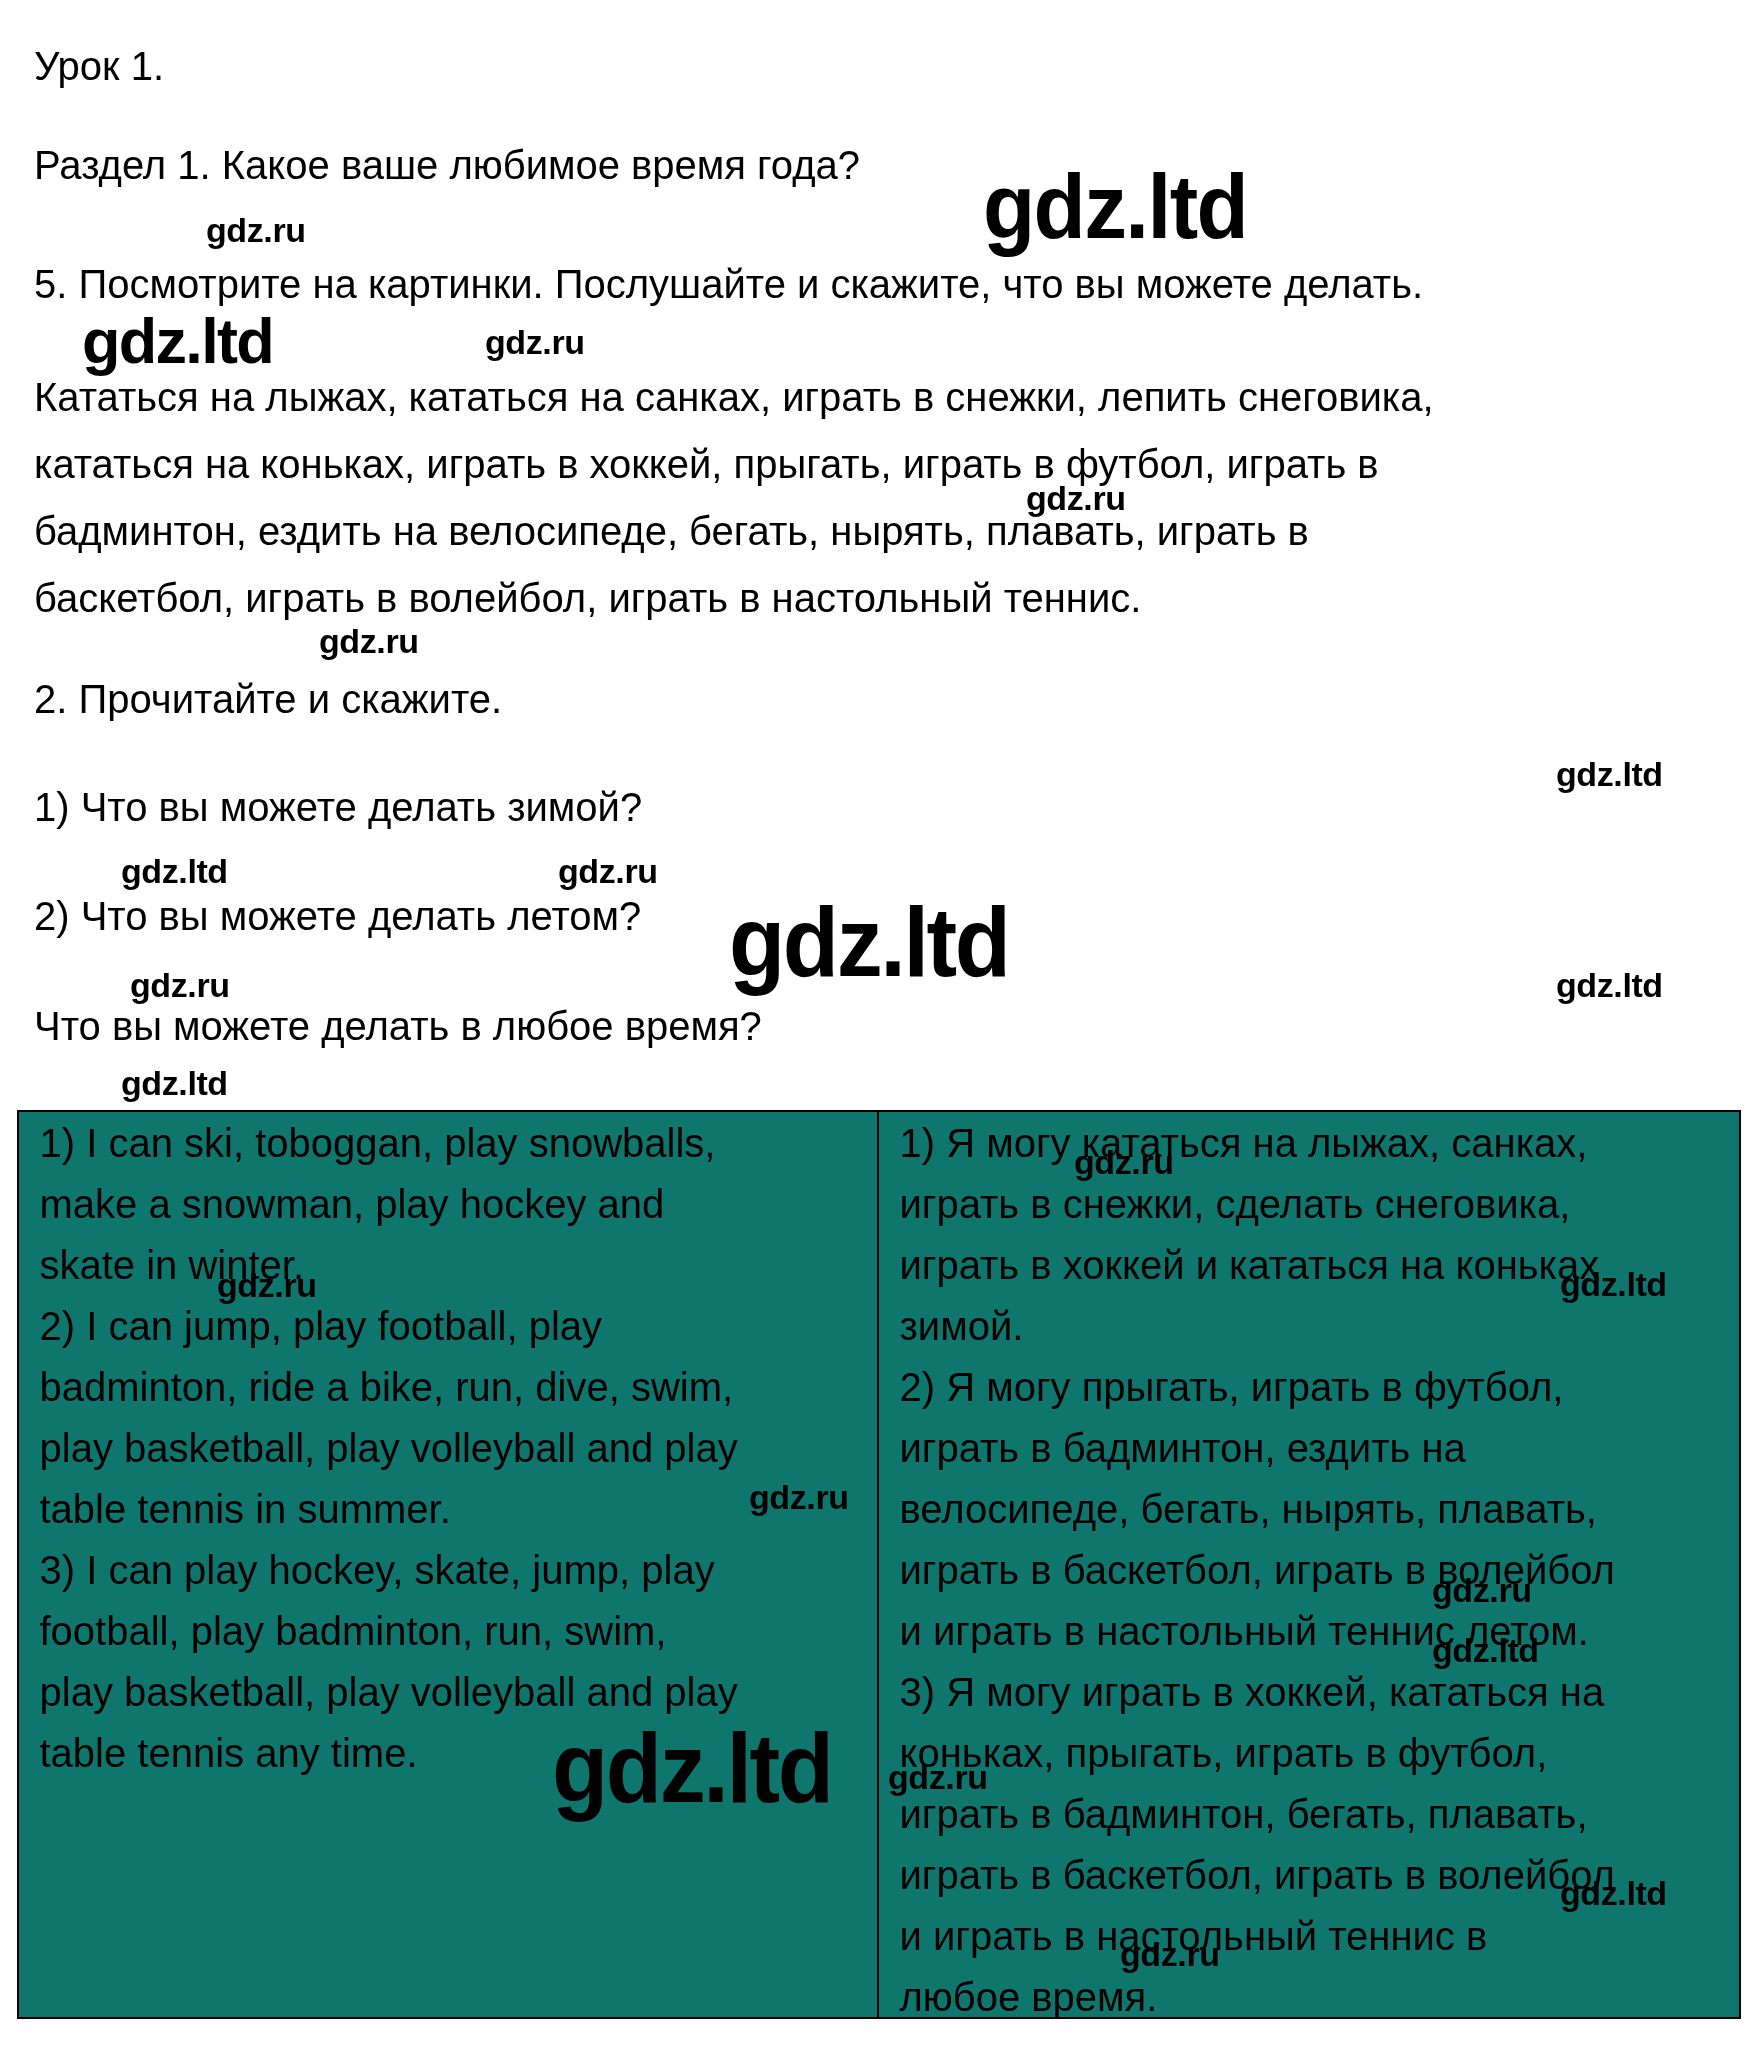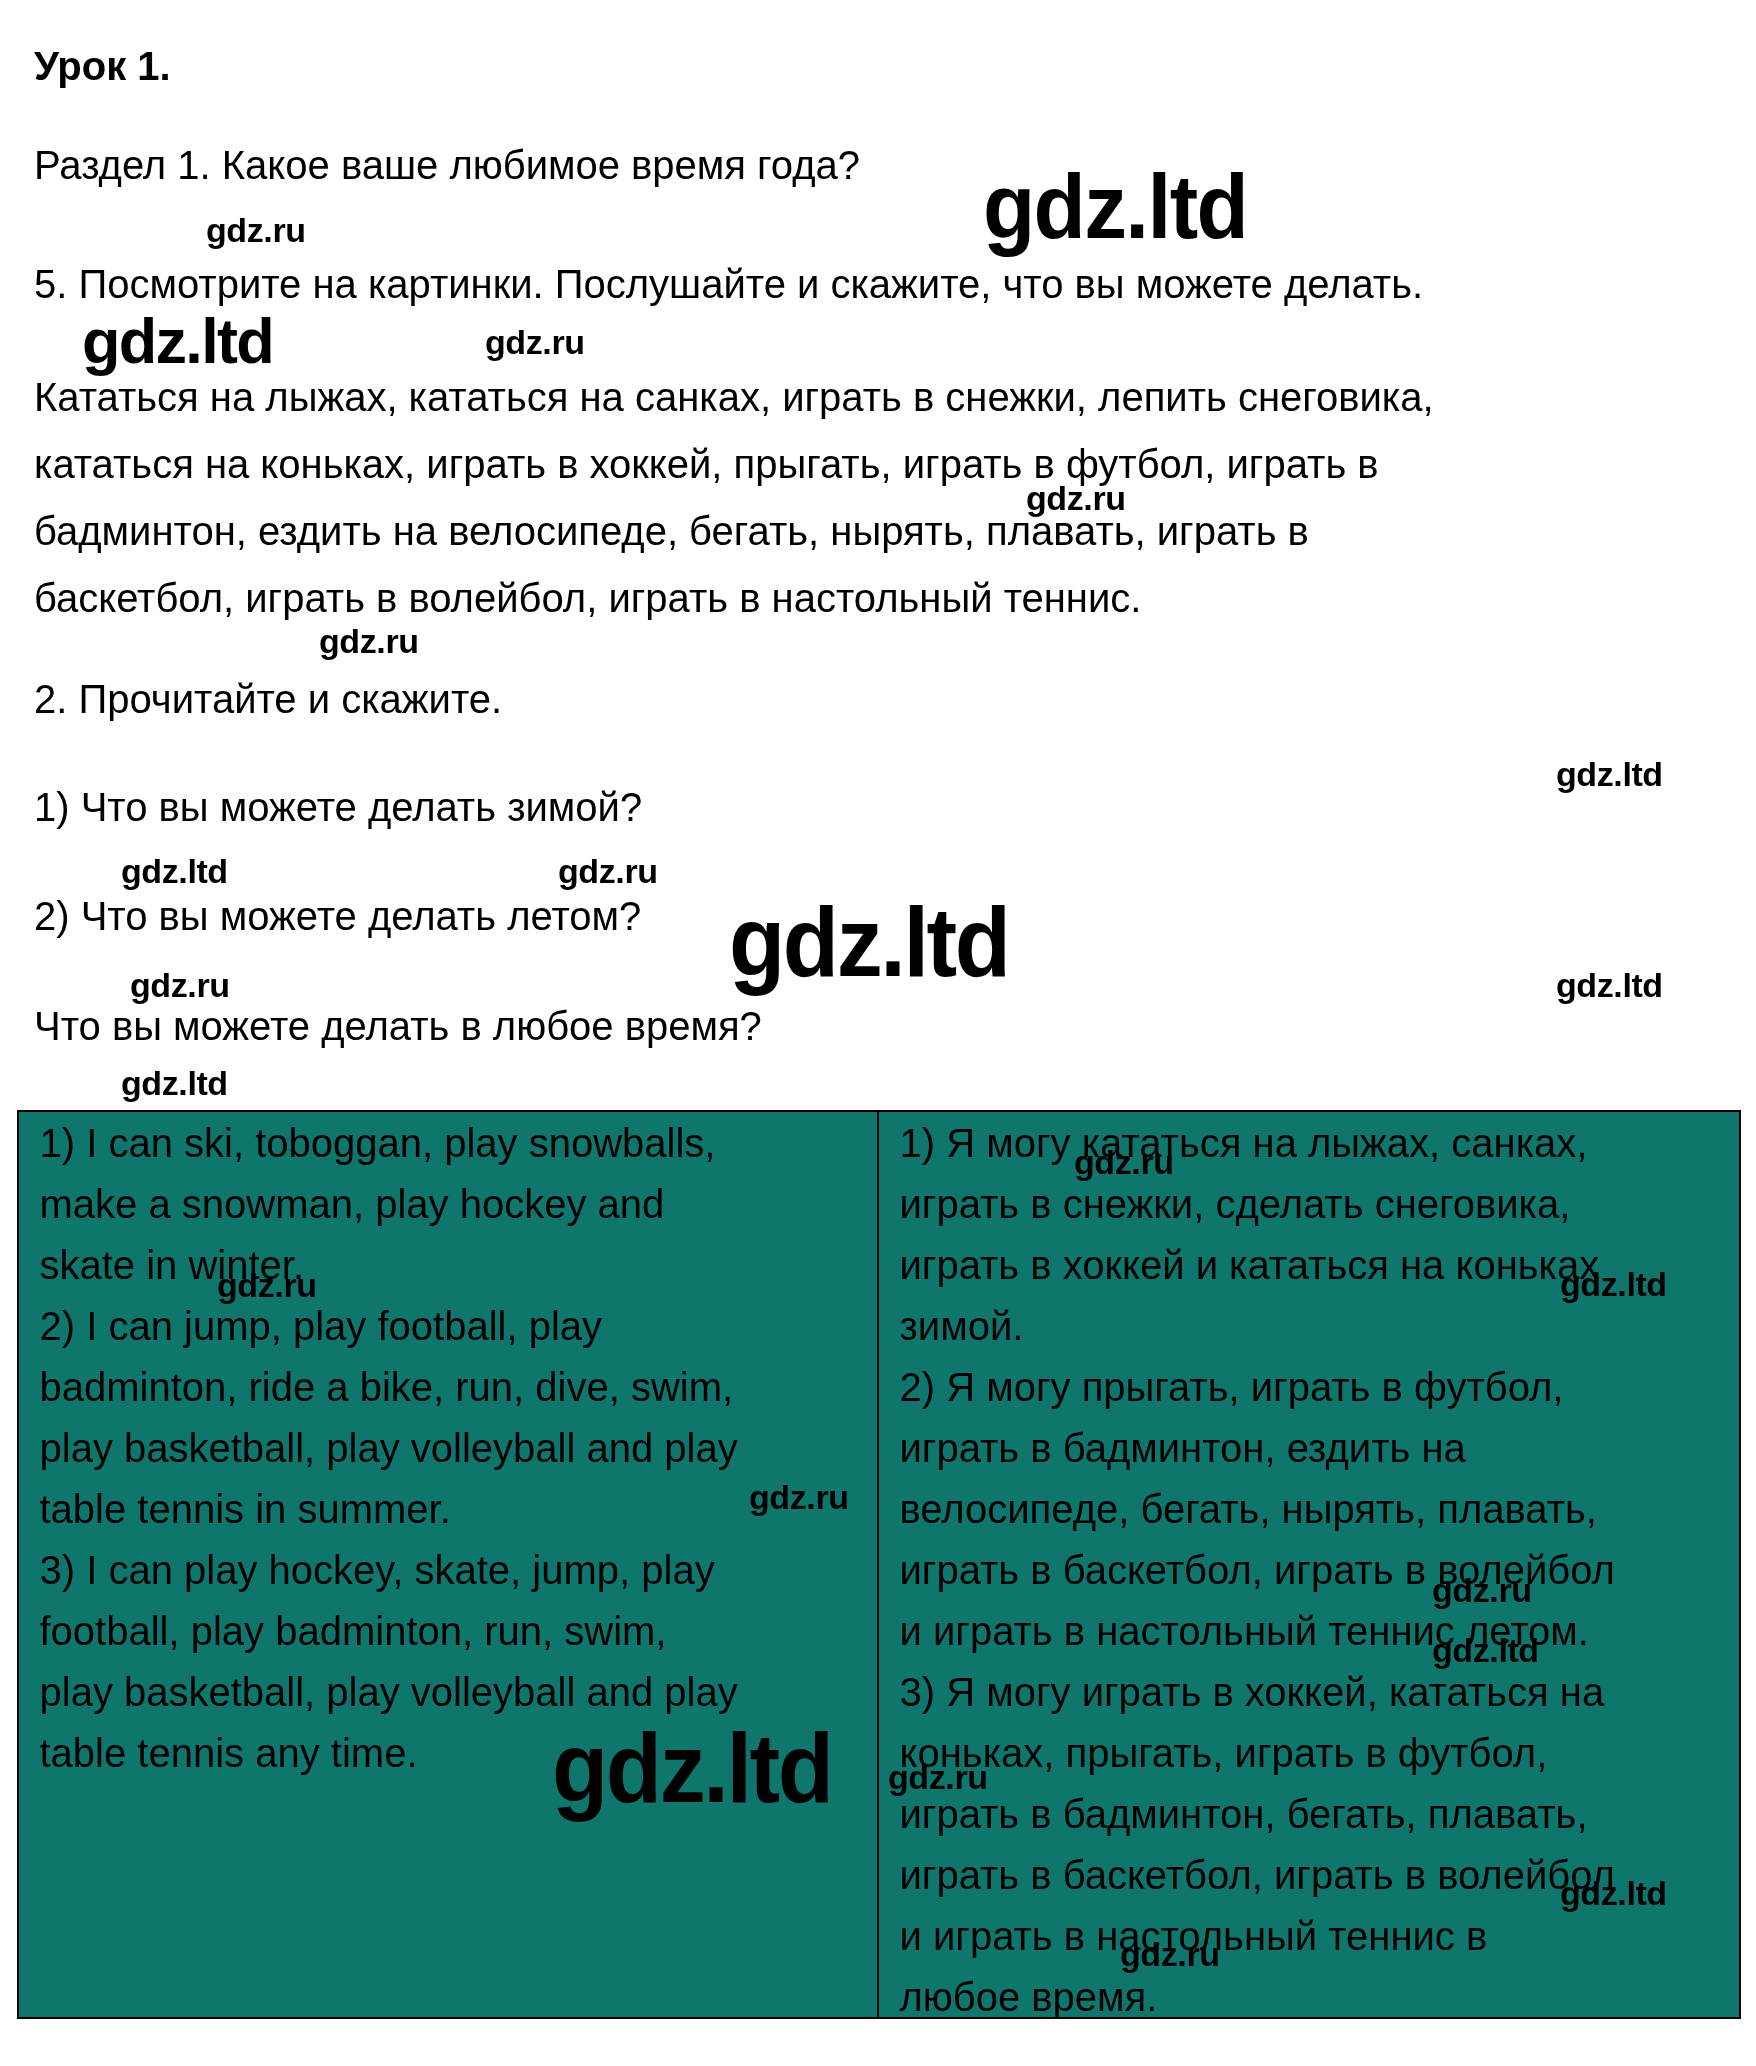--- a/index.html
+++ b/index.html
@@ -14,21 +14,21 @@
   .txt{
     position:absolute;
     font-size:40px;
     line-height:48px;
     white-space:nowrap;
     color:#000;
   }
   .pre{white-space:pre;}
   .para{line-height:67px;}
   
-  .lesson   {left:34px; top:42px;font-weight:bold;}
+  .lesson   {left:34px; top:42px;}
   .section  {left:34px; top:141px;}
   .task1    {left:34px; top:260px;}
   .paraBlock{left:34px; top:364px;}
   .task2    {left:34px; top:675px;}
   .q1       {left:34px; top:783px;}
   .q2       {left:34px; top:892px;text-align:right;}
   .q3       {left:34px; top:1002px;}
 
   
   .answers-table{

